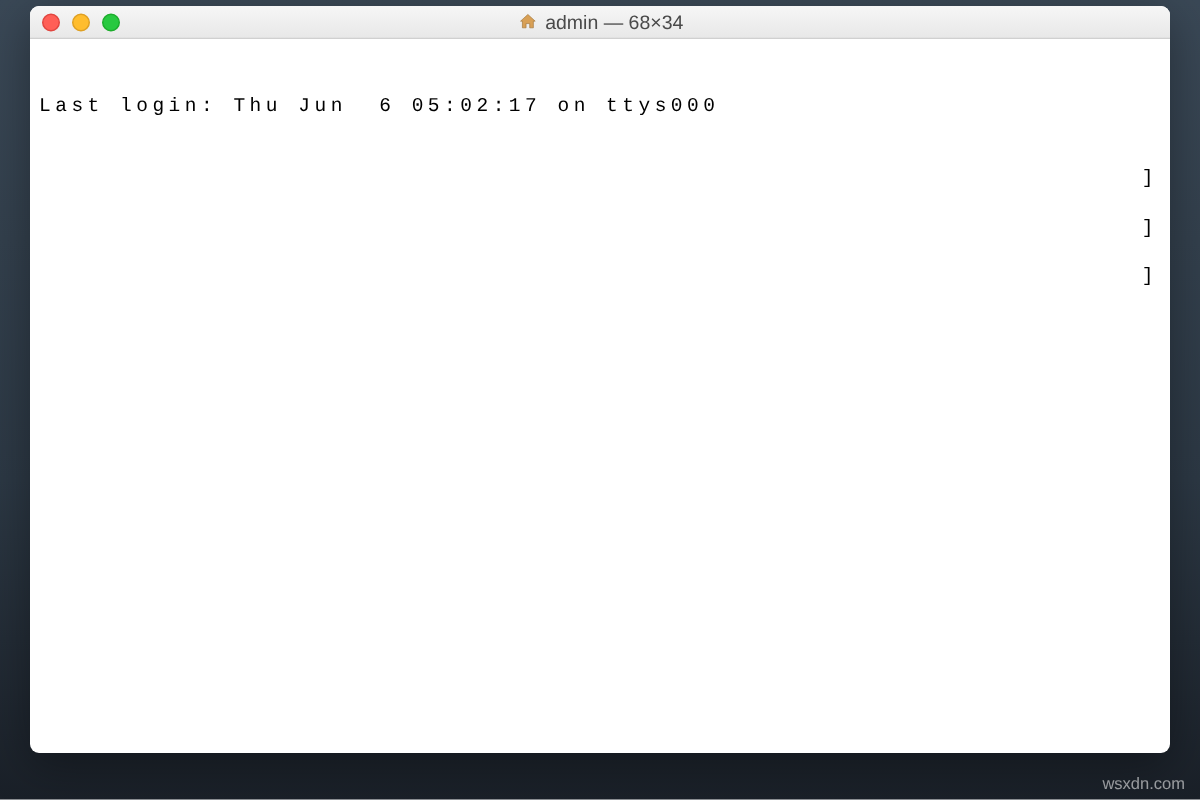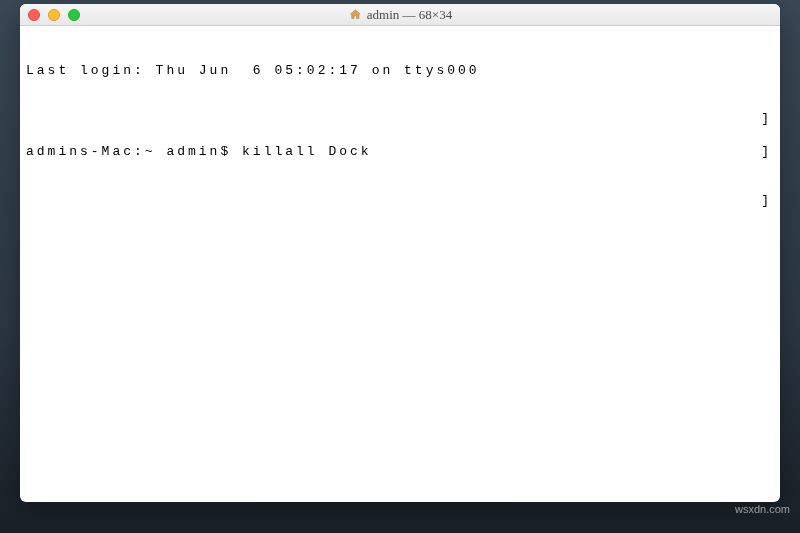--- a/index.html
+++ b/index.html
@@ -30,21 +30,20 @@
       flex-direction: column;
     }
     .titlebar {
       height: 22px;
       background: linear-gradient(180deg, #f6f6f6 0%, #e8e8e8 100%);
       border-bottom: 1px solid #d0d0d0;
       display: flex;
       align-items: center;
       position: relative;
       padding: 0 8px;
-      font-family: Liberation Serif, serif;
     }
     .traffic-lights {
       display: flex;
       gap: 8px;
       align-items: center;
     }
     .light {
       width: 12px;
       height: 12px;
       border-radius: 50%;
@@ -92,21 +91,21 @@
       right: 2px;
     }
     .cursor {
       display: inline-block;
       width: 7px;
       height: 14px;
       vertical-align: text-bottom;
     }
     .watermark {
       position: absolute;
-      bottom: 18px;
+      bottom: 4px;
       right: 10px;
       font-size: 11px;
       color: rgba(255,255,255,0.55);
       font-family: sans-serif;
       letter-spacing: 0;
     }
   </style>
 </head>
 <body>
 
@@ -122,18 +121,18 @@
         <svg width="13" height="13" viewBox="0 0 16 16">
           <path d="M8 2 L14 7.5 L12.5 7.5 L12.5 13 L9.5 13 L9.5 9.5 L6.5 9.5 L6.5 13 L3.5 13 L3.5 7.5 L2 7.5 Z" fill="#d8a056" stroke="#9c6f30" stroke-width="0.5"></path>
         </svg>
       </span>
       <span>admin — 68×34</span>
     </div>
   </div>
   <div class="terminal-content">
     <span class="line"><span>Last login: Thu Jun  6 05:02:17 on ttys000</span><span class="cursor"></span><span class="bracket-right"></span></span>
     <span class="line"><span class="bracket-right">]</span></span>
-    <span class="line"><span>admins-Mac:~ admin$ killall Dock</span><span class="bracket-right">]</span></span>
+    <span class="line"><span class="bracket-right">]</span></span>
     <span class="line"><span class="bracket-right">]</span></span>
   </div>
 </div>
 
 <div class="watermark">wsxdn.com</div>
 
 </body></html>

